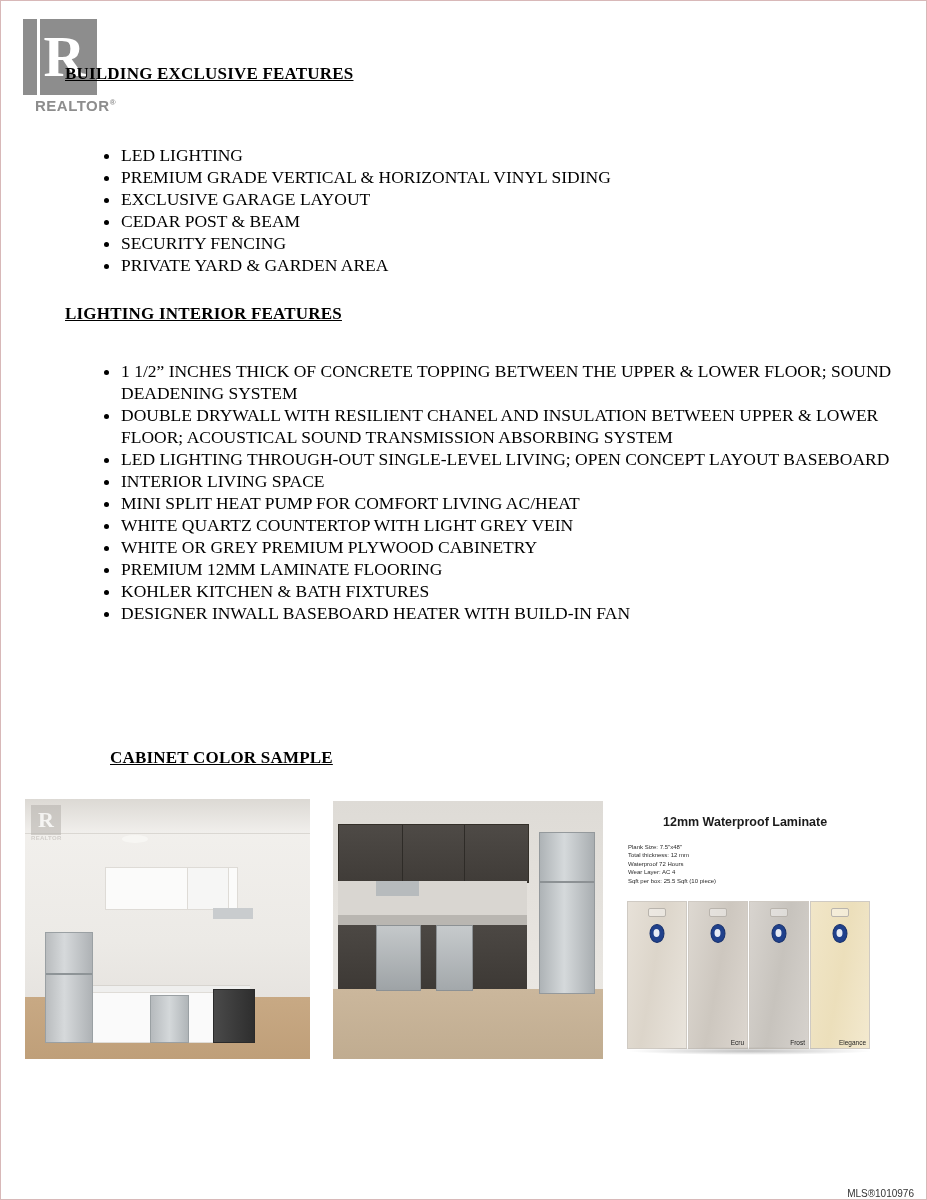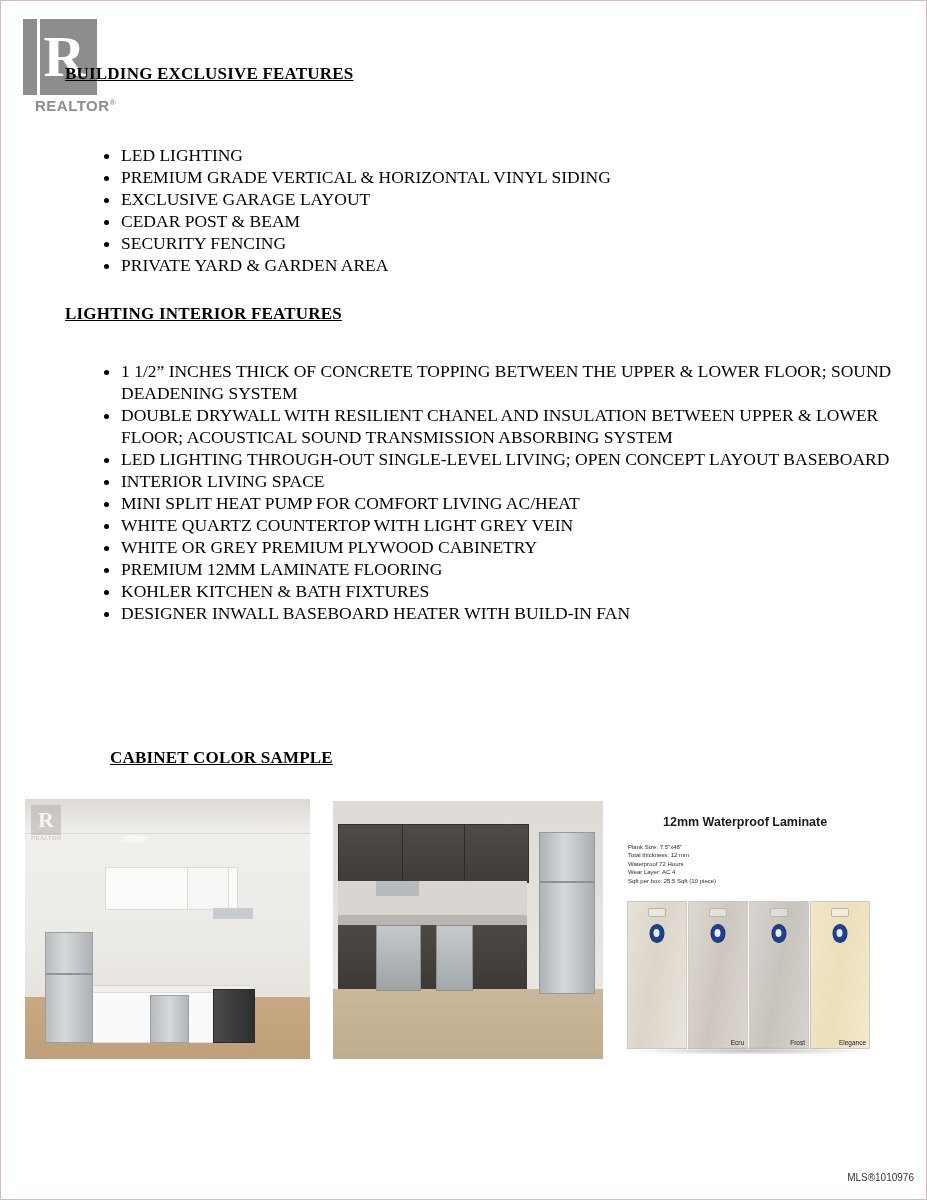--- a/index.html
+++ b/index.html
@@ -297,21 +297,21 @@
   #photo3 .p4 .name { color:#1d1d1d; }
   #photo3 .shadow {
     position:absolute; left:0; bottom:-6px; width:246px; height:8px;
     background: radial-gradient(ellipse at center, rgba(0,0,0,0.25) 0%, rgba(0,0,0,0) 70%);
   }
 
   
   .mls-footer {
     position: absolute;
     right: 12px;
-    bottom: 16px;
+    bottom: 0;
     font-family: "Liberation Sans", sans-serif;
     font-size: 10px;
     color: #333333;
     margin-left: 36px;
   }
 </style>
 </head>
 <body>
 
 <div class="page">

